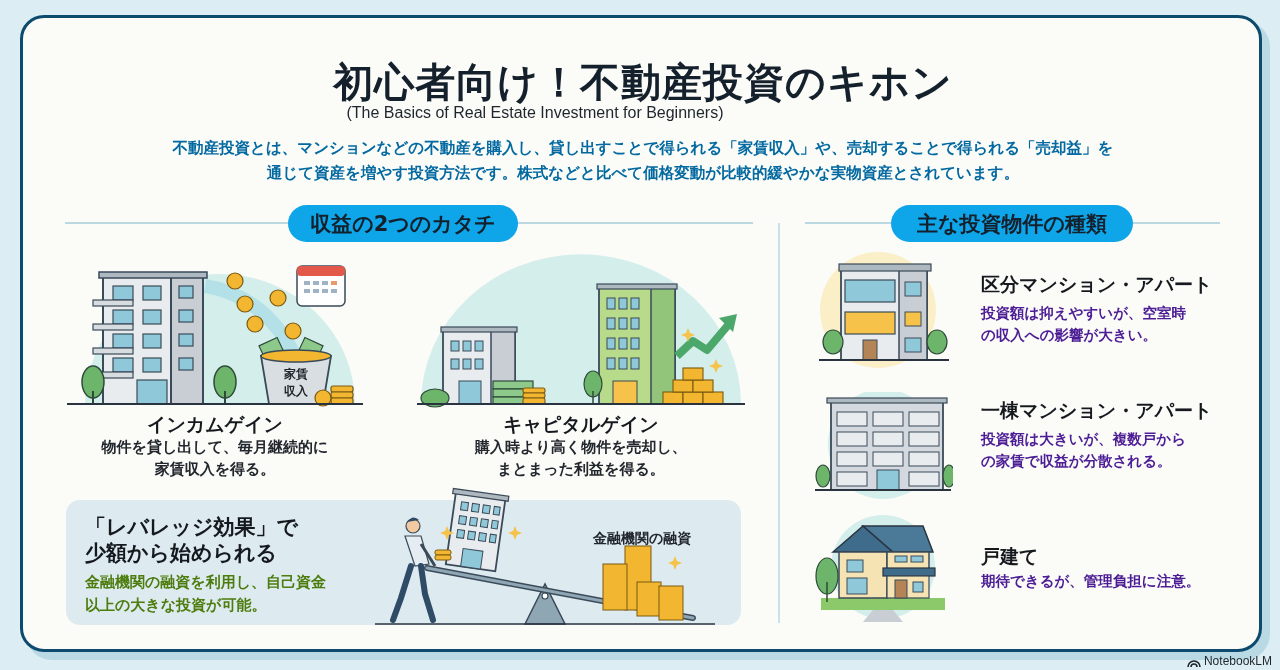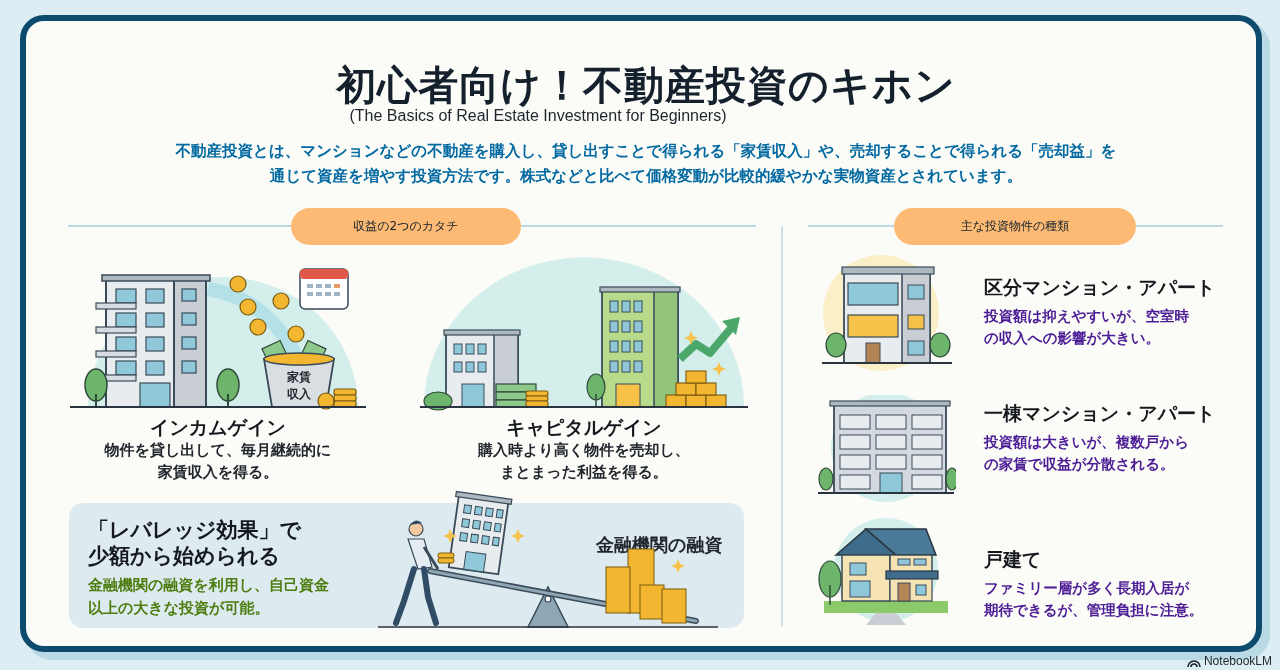--- a/index.html
+++ b/index.html
@@ -9,52 +9,52 @@
     font-family: "DejaVu Sans", "Liberation Sans", sans-serif;
     color: #1B1F24;
     position: relative;
   }
   .frame-shadow {
     position: absolute; left: 26px; top: 21px; width: 1244px; height: 639px;
     border-radius: 26px; background: #B9D9E4;
   }
   .card {
     position: absolute; left: 20px; top: 15px; width: 1242px; height: 637px;
-    background: #FBFBF8; border: 6px solid #0c4a6e; border-radius: 24px;
+    background: #FBFBF8; border: 3px solid #0c4a6e; border-radius: 24px;
     overflow: hidden;
   }
   .abs { position: absolute; }
   .title {
     left: 0; width: 1240px; top: 37px; text-align: center;
     font-size: 40px; font-weight: bold; color: #14202B; letter-spacing: 1px;
   }
   .subtitle {
     left: 0; width: 1024px; top: 86px; text-align: center;
     font-family: "Liberation Sans", sans-serif; font-size: 16px; color: #1E252C;
   }
   .intro {
     left: 100px; width: 1040px; top: 118px; text-align: center;
     font-size: 15.5px; font-weight: bold; line-height: 25px; color: #0369a1;
   }
   .hline { height: 2px; background: #BCD9E3; }
   .vline { width: 2px; background: #CBE0E8; }
   .pill {
-    background: #fdba74; border-radius: 19px; height: 37px;
+    background: #0ea5e9; border-radius: 19px; height: 37px;
     display: flex; align-items: center; justify-content: center;
-    font-size: 12px; font-weight: normal; color: #14202B;
+    font-size: 21px; font-weight: bold; color: #14202B;
   }
   .item-title { font-size: 19px; font-weight: bold; color: #15191E; text-align: center; }
   .item-desc { font-size: 15px; font-weight: bold; line-height: 22px; color: #22272D; text-align: center; }
   .lev-box {
     left: 43px; top: 482px; width: 675px; height: 125px;
     background: #DDEBF0; border-radius: 14px;
   }
   .lev-title { font-size: 21px; font-weight: bold; line-height: 26px; color: #15191E; }
   .lev-desc { font-size: 15px; font-weight: bold; line-height: 23px; color: #4d7c0f; }
-  .lev-label { font-size: 18px; font-weight: bold; color: #22272D; }
+  .lev-label { font-size: 14px; font-weight: bold; color: #22272D; }
   .type-title { font-size: 19px; font-weight: bold; color: #15191E; }
   .type-desc { font-size: 14.5px; font-weight: bold; line-height: 22px; color: #4c1d95; }
   .brand {
     position: absolute; right: 8px; bottom: 2px;
     font-family: "Liberation Sans", sans-serif; font-size: 12px; color: #1E252C;
     display: flex; align-items: flex-end; gap: 3px;
   }
   svg { display: block; }
 </style>
 </head>
@@ -372,21 +372,20 @@
       <rect x="82" y="44" width="12" height="6" fill="#8FC9D9" stroke="#3A4A58" stroke-width="1"></rect>
       <rect x="98" y="44" width="12" height="6" fill="#8FC9D9" stroke="#3A4A58" stroke-width="1"></rect>
       <rect x="82" y="68" width="12" height="18" fill="#B48456" stroke="#3A4A58" stroke-width="1"></rect>
       <rect x="100" y="70" width="10" height="10" fill="#8FC9D9" stroke="#3A4A58" stroke-width="1"></rect>
       <ellipse cx="14" cy="64" rx="11" ry="18" fill="#6DB56A" stroke="#2E4A3A" stroke-width="1.2"></ellipse>
       <line x1="14" y1="70" x2="14" y2="90" stroke="#2E4A3A" stroke-width="1.5"></line>
     </svg>
   </div>
   <div class="abs" style="left:958px; top:526px; width:270px;">
     <div class="type-title">戸建て</div>
-    <div class="type-desc" style="margin-top:4px;">ファミリー層が多く長期入居が</div>
     <div class="type-desc">期待できるが、管理負担に注意。</div>
   </div>
 
 </div>
 
 <div class="brand">
   <svg width="14" height="12" viewBox="0 0 14 12">
     <path d="M1 11 A6 6 0 0 1 13 11" fill="none" stroke="#1E252C" stroke-width="1.6"></path>
     <path d="M4 11 A3 3 0 0 1 10 11" fill="none" stroke="#1E252C" stroke-width="1.6"></path>
   </svg>

